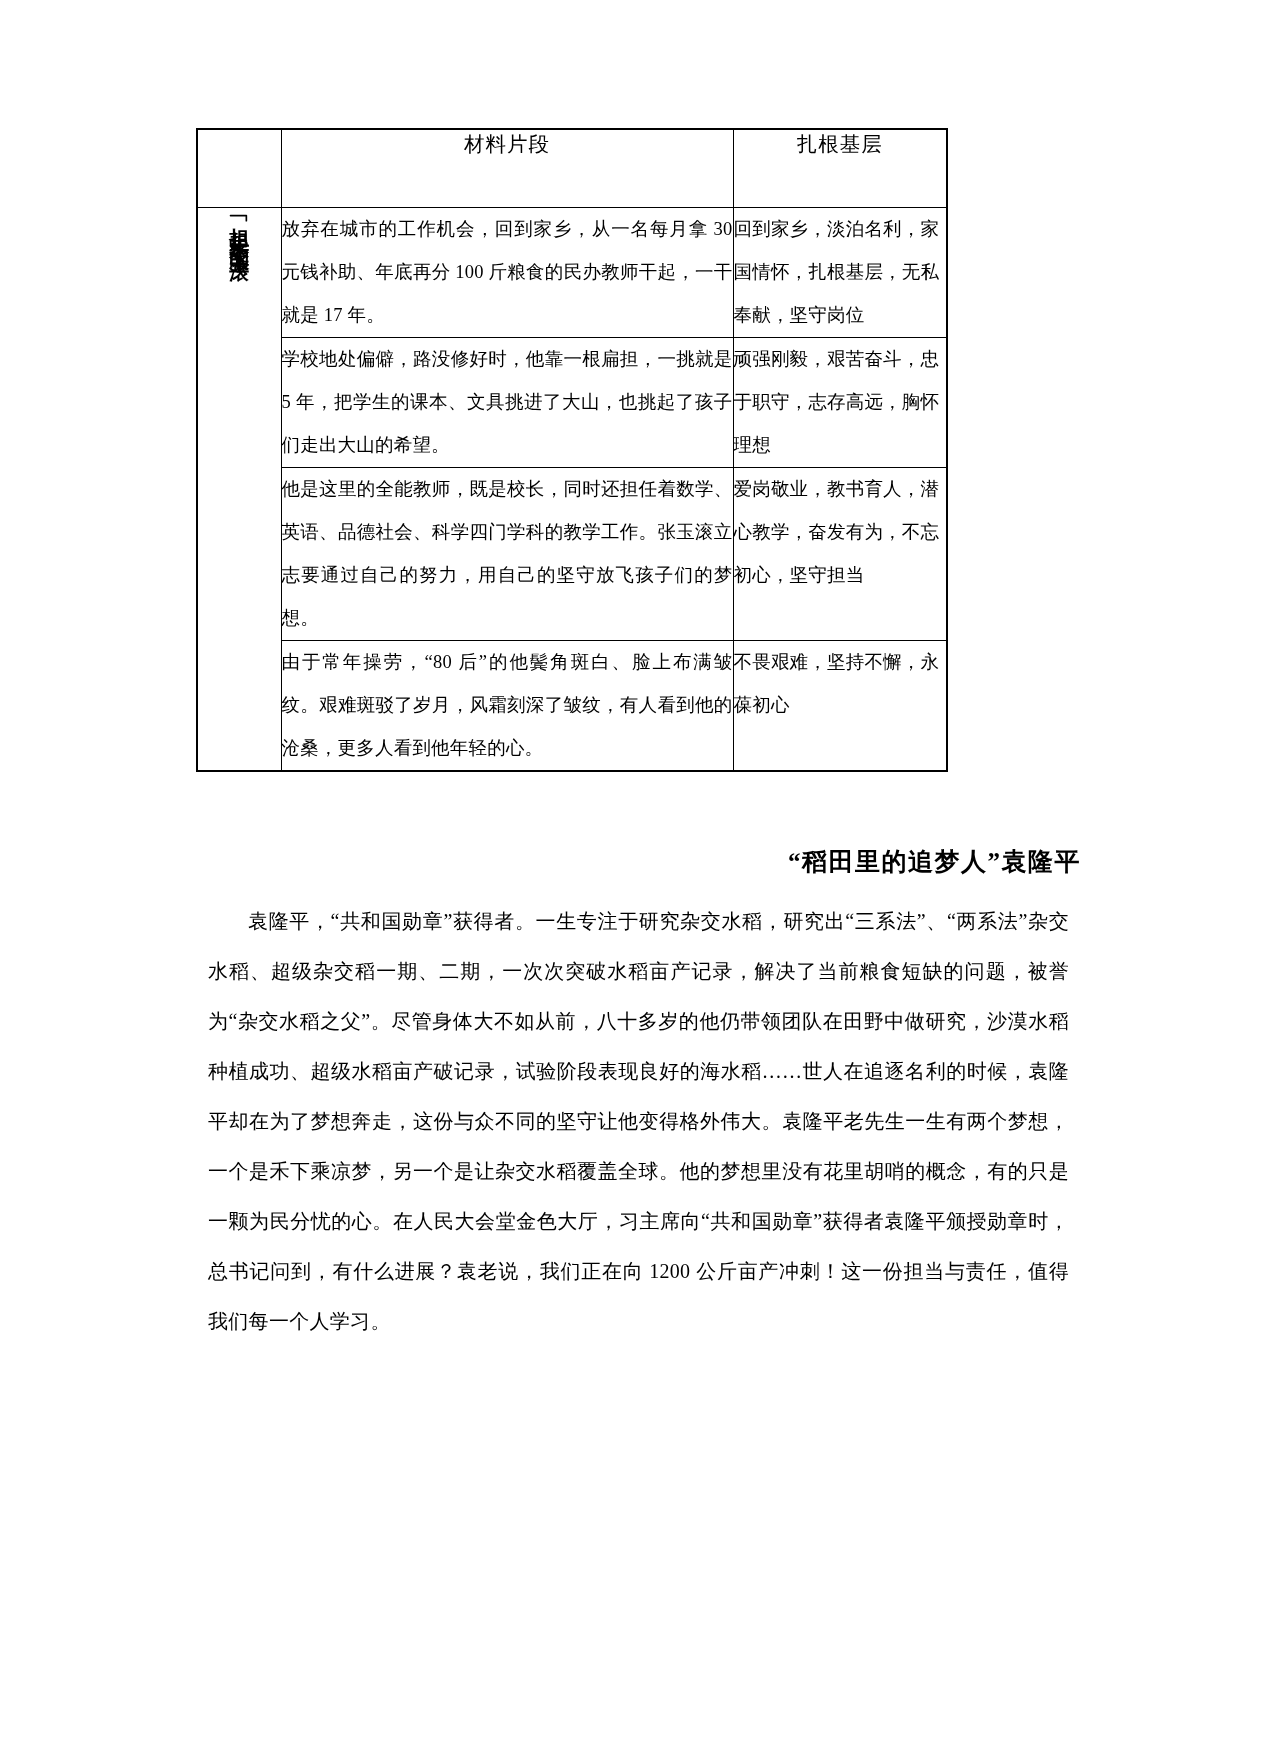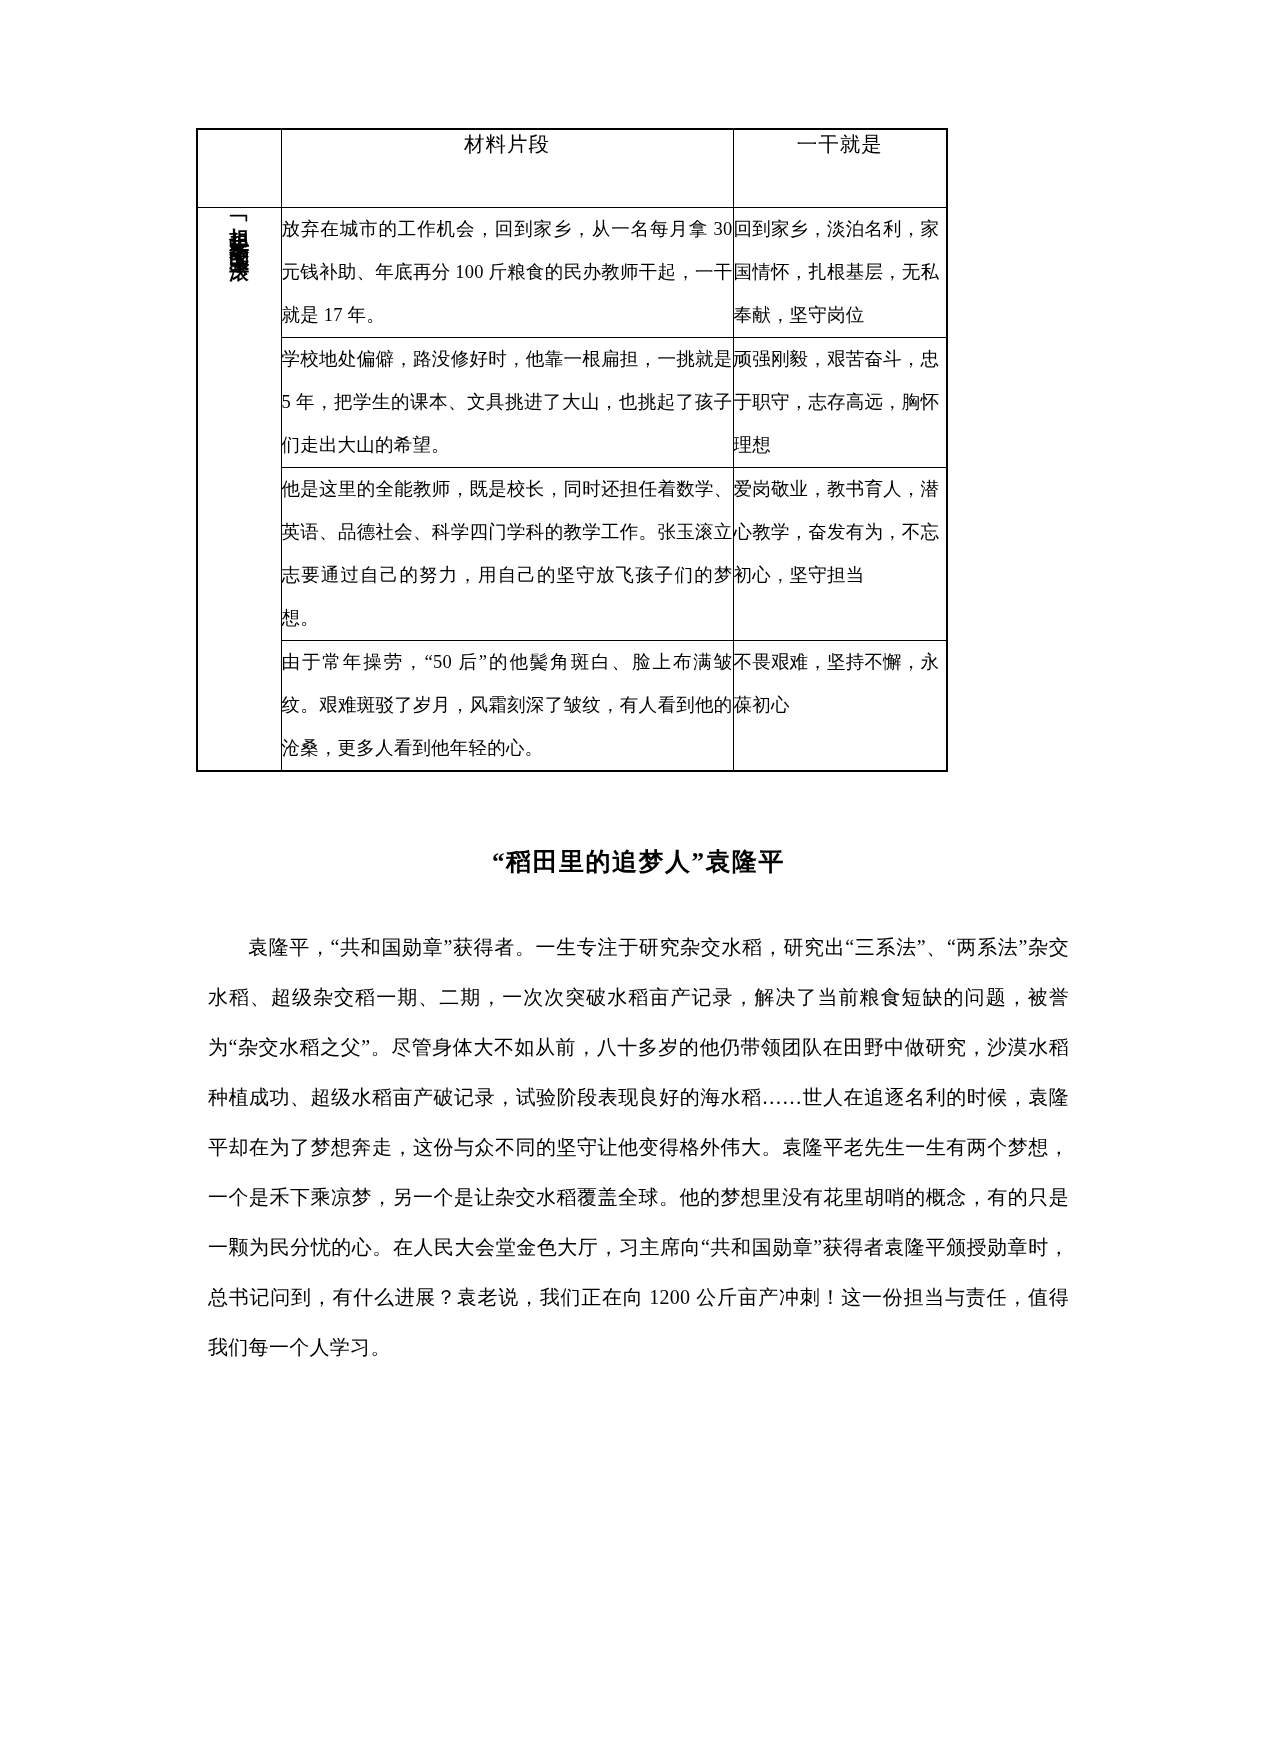--- a/index.html
+++ b/index.html
@@ -96,25 +96,25 @@
   }
 
   
   .article {
     position: absolute;
     left: 196px;
     top: 845px;
     width: 885px;
   }
   .article-title {
-    text-align: center;
+    text-align: right;
     font-size: 25px;
     font-weight: bold;
     letter-spacing: 1.5px;
-    margin: 0 0 44px 0;
+    margin: 0 0 18px 0;
     font-family: "Liberation Serif", "DejaVu Serif", serif;
   }
   .article-body {
     font-size: 20px;
     line-height: 50px;
     text-align: justify;
     text-justify: inter-ideograph;
     text-indent: 2em;
     letter-spacing: 0.3px;
     margin: 12px;
@@ -129,21 +129,21 @@
     <table class="matrix">
       <colgroup>
         <col class="col-label">
         <col class="col-material">
         <col class="col-norm">
       </colgroup>
       <tbody>
         <tr>
           <td class="hdr-cell"></td>
           <td class="hdr-cell">材料片段</td>
-          <td class="hdr-cell">一干就是</td>
+          <td class="hdr-cell">扎根基层</td>
         </tr>
 
         <tr>
           <td class="vlabel-cell" rowspan="4">
             <div class="vlabel">「担起未来」的张玉滚</div>
           </td>
           <td class="mat-cell">放弃在城市的工作机会，回到家乡，从一名每月拿 30 元钱补助、年底再分 100 斤粮食的民办教师干起，一干就是 17 年。</td>
           <td class="norm-cell">回到家乡，淡泊名利，家国情怀，扎根基层，无私奉献，坚守岗位</td>
         </tr>
 
@@ -151,21 +151,21 @@
           <td class="mat-cell">学校地处偏僻，路没修好时，他靠一根扁担，一挑就是 5 年，把学生的课本、文具挑进了大山，也挑起了孩子们走出大山的希望。</td>
           <td class="norm-cell">顽强刚毅，艰苦奋斗，忠于职守，志存高远，胸怀理想</td>
         </tr>
 
         <tr>
           <td class="mat-cell">他是这里的全能教师，既是校长，同时还担任着数学、英语、品德社会、科学四门学科的教学工作。张玉滚立志要通过自己的努力，用自己的坚守放飞孩子们的梦想。</td>
           <td class="norm-cell">爱岗敬业，教书育人，潜心教学，奋发有为，不忘初心，坚守担当</td>
         </tr>
 
         <tr>
-          <td class="mat-cell">由于常年操劳，“50 后”的他鬓角斑白、脸上布满皱纹。艰难斑驳了岁月，风霜刻深了皱纹，有人看到他的沧桑，更多人看到他年轻的心。</td>
+          <td class="mat-cell">由于常年操劳，“80 后”的他鬓角斑白、脸上布满皱纹。艰难斑驳了岁月，风霜刻深了皱纹，有人看到他的沧桑，更多人看到他年轻的心。</td>
           <td class="norm-cell">不畏艰难，坚持不懈，永葆初心</td>
         </tr>
       </tbody>
     </table>
   </div>
 
   <div class="article">
     <h1 class="article-title">“稻田里的追梦人”袁隆平</h1>
     <p class="article-body">袁隆平，“共和国勋章”获得者。一生专注于研究杂交水稻，研究出“三系法”、“两系法”杂交水稻、超级杂交稻一期、二期，一次次突破水稻亩产记录，解决了当前粮食短缺的问题，被誉为“杂交水稻之父”。尽管身体大不如从前，八十多岁的他仍带领团队在田野中做研究，沙漠水稻种植成功、超级水稻亩产破记录，试验阶段表现良好的海水稻……世人在追逐名利的时候，袁隆平却在为了梦想奔走，这份与众不同的坚守让他变得格外伟大。袁隆平老先生一生有两个梦想，一个是禾下乘凉梦，另一个是让杂交水稻覆盖全球。他的梦想里没有花里胡哨的概念，有的只是一颗为民分忧的心。在人民大会堂金色大厅，习主席向“共和国勋章”获得者袁隆平颁授勋章时，总书记问到，有什么进展？袁老说，我们正在向 1200 公斤亩产冲刺！这一份担当与责任，值得我们每一个人学习。</p>
   </div>

